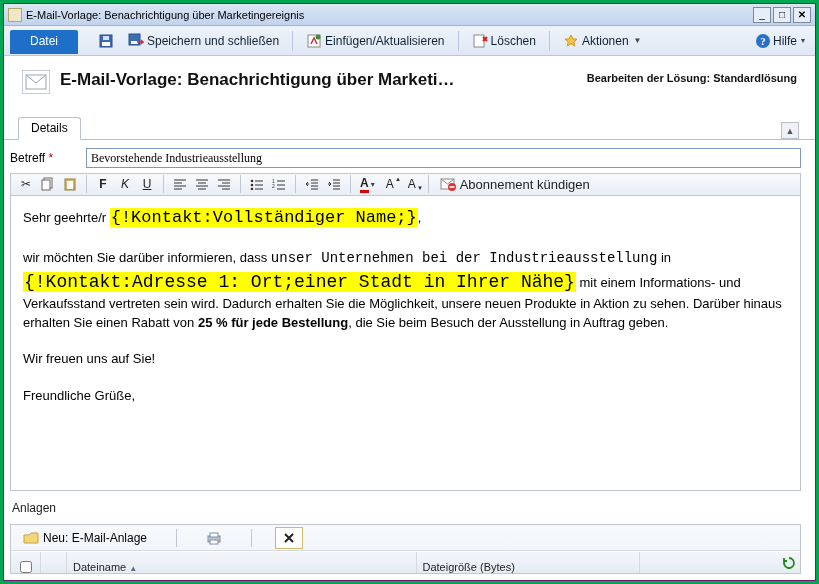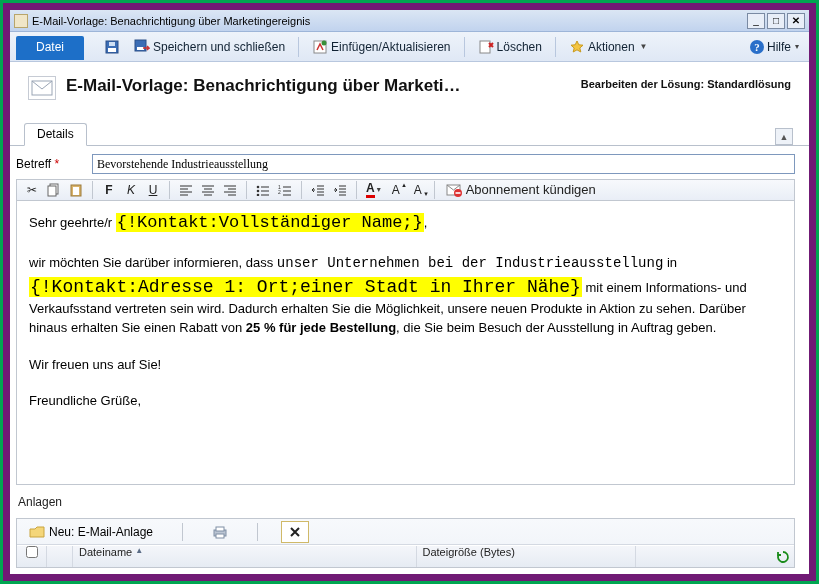--- a/index.html
+++ b/index.html
@@ -9,21 +9,21 @@
     background: #00a651;
     padding: 3px;
     width: 819px;
     height: 584px;
   }
   .window {
     background: #fff;
     height: 100%;
     display: flex;
     flex-direction: column;
-    border: 7px solid #701a75;
+    border: 1px solid #701a75;
   }
   
   .titlebar {
     background: linear-gradient(#dbe6f4, #c1d3ee);
     border-bottom: 1px solid #9db5d8;
     height: 22px;
     display: flex;
     align-items: center;
     padding: 0 4px;
     font-size: 11px;
@@ -168,21 +168,21 @@
     display:flex; align-items:center; gap:20px; padding:3px 6px;
     border-bottom:1px solid #d4d9e2;
     height:26px;
   }
   .att-btn { display:flex; align-items:center; gap:4px; padding:2px 5px; border:1px solid transparent; }
   .att-btn.framed { border:1px solid #d0b968; background:#fff; }
   .att-grid-head {
     display:flex; align-items:center; background:linear-gradient(#f4f6fa,#e6ebf3);
     border-top:1px solid #fff; height:22px; font-size:11px; color:#222;
   }
-  .colh { padding:0 6px; display:flex; align-items:flex-start; gap:3px; border-right:1px solid #d4d9e2; height:100%; }
+  .colh { padding:0 6px; display:flex; align-items:flex-end; gap:3px; border-right:1px solid #d4d9e2; height:100%; }
   .colh.chk { width:30px; justify-content:center; }
   .colh.ico2 { width:26px; }
   .colh.name { flex:1.6; }
   .colh.size { flex:1; }
   .colh.fill { flex:.6; border-right:none; }
   .refresh-col { width:22px; display:flex; align-items:center; justify-content:center; color:#1a8b1a; }
   .sort { font-size:8px; color:#5a6b85; }
   input[type=checkbox]{ width:12px; height:12px; }
   svg { display:block; }
 </style>

